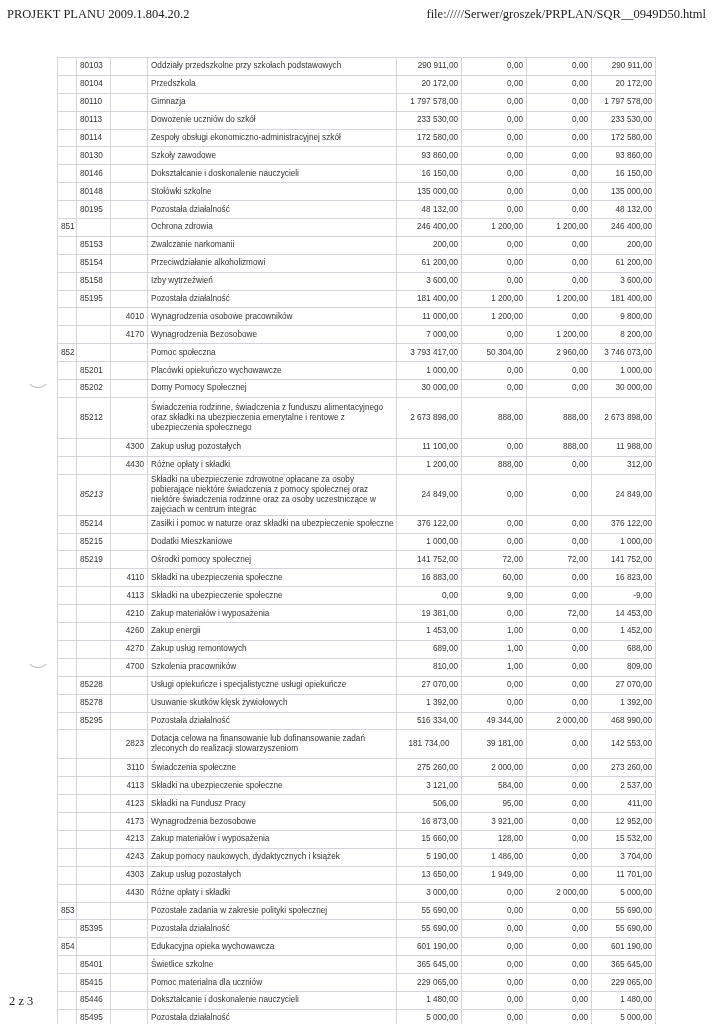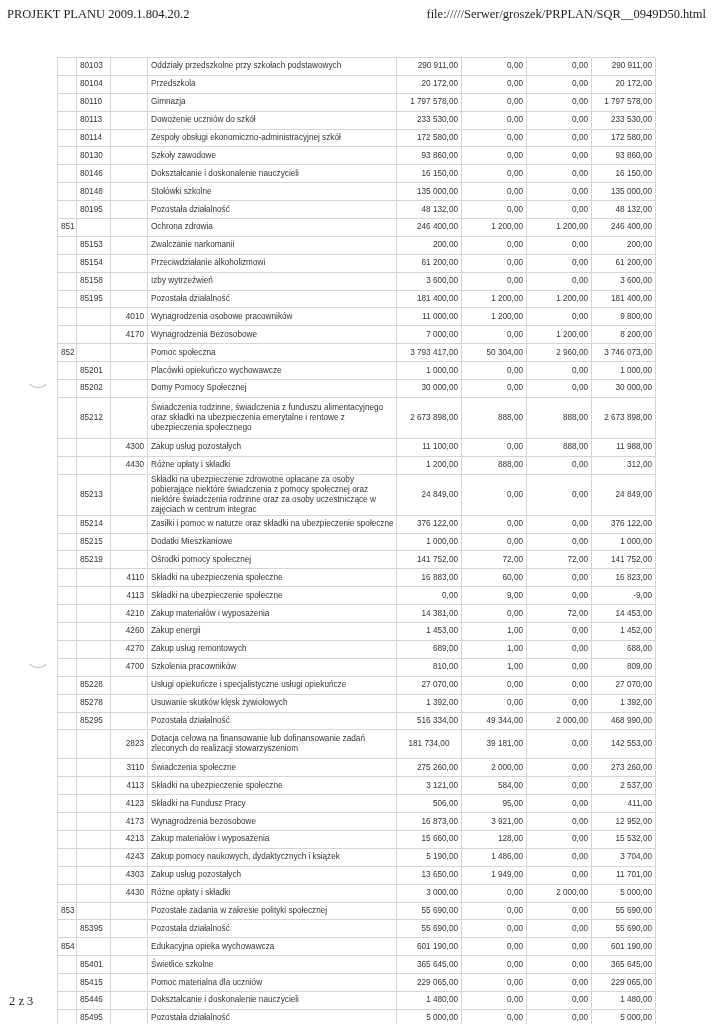--- a/index.html
+++ b/index.html
@@ -255,21 +255,21 @@
         <td class="c-rz"></td>
         <td class="c-par">4430</td>
         <td class="c-name">Różne opłaty i składki</td>
         <td class="num">1 200,00</td>
         <td class="num">888,00</td>
         <td class="num">0,00</td>
         <td class="num">312,00</td>
       </tr>
       <tr>
         <td class="c-dz" style="height: 40px;"></td>
-        <td class="c-rz" style="height: 40px;">85213</td>
+        <td class="c-rz" style="height: 40px; font-style: italic;">85213</td>
         <td class="c-par" style="height: 40px;"></td>
         <td class="c-name wrap" style="height: 40px;">Składki na ubezpieczenie zdrowotne opłacane za osoby pobierające niektóre świadczenia z pomocy społecznej oraz niektóre świadczenia rodzinne oraz za osoby uczestniczące w zajęciach w centrum integrac</td>
         <td class="num" style="height: 40px;">24 849,00</td>
         <td class="num" style="height: 40px;">0,00</td>
         <td class="num" style="height: 40px;">0,00</td>
         <td class="num" style="height: 40px;">24 849,00</td>
       </tr>
       <tr>
         <td class="c-dz"></td>
         <td class="c-rz">85214</td>
@@ -318,21 +318,21 @@
         <td class="num">0,00</td>
         <td class="num">9,00</td>
         <td class="num">0,00</td>
         <td class="num">-9,00</td>
       </tr>
       <tr>
         <td class="c-dz"></td>
         <td class="c-rz"></td>
         <td class="c-par">4210</td>
         <td class="c-name">Zakup materiałów i wyposażenia</td>
-        <td class="num">14 381,00</td>
+        <td class="num">19 381,00</td>
         <td class="num">0,00</td>
         <td class="num">72,00</td>
         <td class="num">14 453,00</td>
       </tr>
       <tr>
         <td class="c-dz"></td>
         <td class="c-rz"></td>
         <td class="c-par">4260</td>
         <td class="c-name">Zakup energii</td>
         <td class="num">1 453,00</td>

